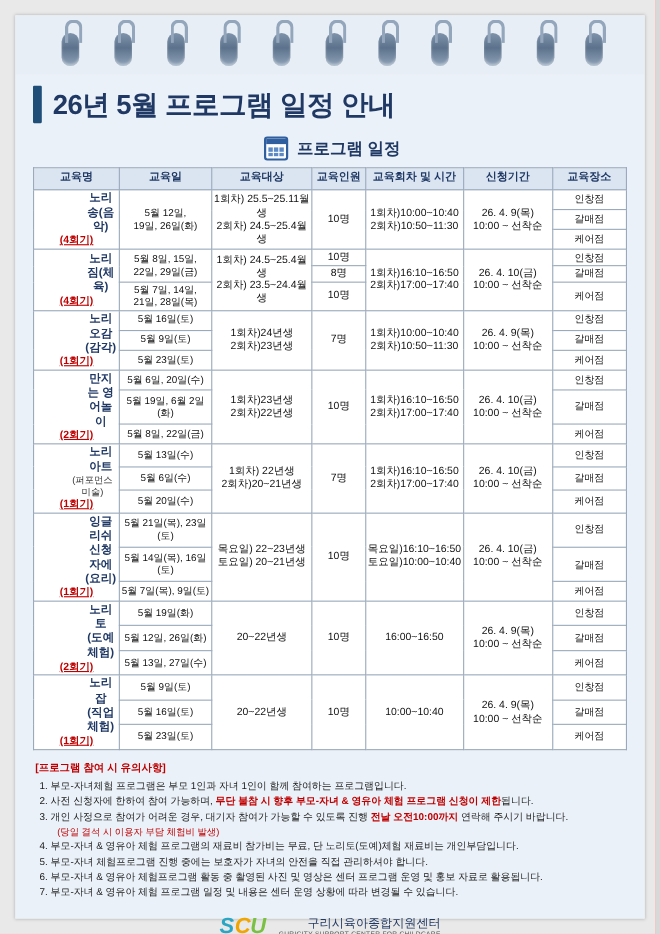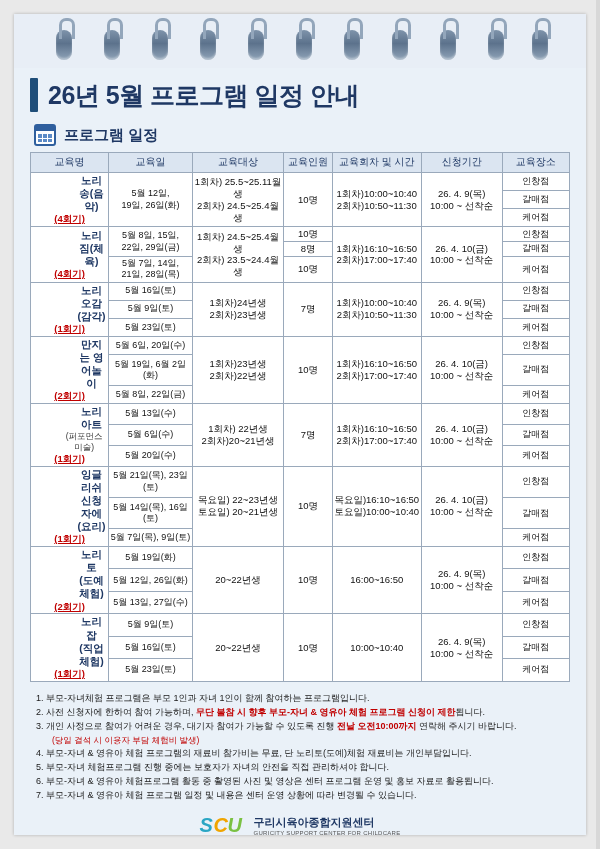--- a/index.html
+++ b/index.html
@@ -60,20 +60,21 @@
     font-size:25px;font-weight:bold;color:#1f3864;letter-spacing:-0.5px;
   }
   .subtitle{
     margin: 8px 0 0 18px;
     font-size:11.5px;font-weight:bold;color:#1f3864;
   }
   
   .section-head{
     display:flex;align-items:center;gap:8px;
     margin:12px 0 6px 4px;
+    justify-content:center;
   }
   .cal-icon{
     width:22px;height:22px;border:2px solid #2f5f9e;border-radius:3px;
     background:#fff;position:relative;
   }
   .cal-icon::before{
     content:"";position:absolute;left:0;top:0;right:0;height:5px;background:#2f5f9e;
   }
   .cal-icon .dots{
     position:absolute;left:2px;top:8px;right:2px;bottom:2px;
@@ -93,21 +94,21 @@
   table.sched th, table.sched td{
     border:1px solid #9aa9bb;
     text-align:center;
     vertical-align:middle;
     padding:1px 1px;
     line-height:1.25;
   }
   table.sched thead th{
     background:#dbe5f1;
     color:#1f3864;
-    font-weight:normal;
+    font-weight:bold;
     font-size:10px;
     height:20px;
   }
   .prog-name{font-weight:bold;color:#1f3864;font-size:10.5px;margin-left:44px;}
   .prog-sub{font-size:8.5px;color:#333;font-weight:normal;padding-left:29px;}
   .prog-round{color:#c00000;font-weight:bold;font-size:9.5px;text-decoration:underline;}
   .date-cell{font-size:9px;}
   .place{font-size:9px;}
   
   .notes{
@@ -126,21 +127,21 @@
   .footer{
     margin-top:10px;
     display:flex;align-items:center;justify-content:center;gap:8px;
   }
   .logo{
     width:46px;height:26px;position:relative;
   }
   .logo .s{position:absolute;left:0;top:2px;font-size:20px;font-weight:bold;color:#2aa6c4;font-style:italic;}
   .logo .c{position:absolute;left:14px;top:2px;font-size:20px;font-weight:bold;color:#f0a500;font-style:italic;}
   .logo .u{position:absolute;left:28px;top:2px;font-size:20px;font-weight:bold;color:#7ac143;font-style:italic;}
-  .footer-txt b{display:block;font-size:11px;color:#1f3864;font-weight:bold;}
+  .footer-txt b{display:block;font-size:11px;color:#1f3864;font-weight:normal;text-align:right;}
   .footer-txt span{display:block;font-size:6px;color:#555;letter-spacing:.3px;}
 </style>
 </head>
 <body>
 
 <div class="page">
   <div class="sheet">
 
     <div class="rings">
       <div class="ring" style="left:42px"></div>
@@ -437,20 +438,21 @@
           </tr>
           <tr>
             <td class="date-cell">5월 23일(토)</td>
             <td class="place">케어점</td>
           </tr>
 
         </tbody>
       </table>
 
       <div class="notes">
+        <div class="nhead">[프로그램 참여 시 유의사항]</div>
         <ol>
           <li>부모-자녀체험 프로그램은 부모 1인과 자녀 1인이 함께 참여하는 프로그램입니다.</li>
           <li>
             <span>사전 신청자에 한하여 참여 가능하며, </span><span class="red">무단 불참 시 향후 부모-자녀 &amp; 영유아 체험 프로그램 신청이 제한</span><span>됩니다.</span>
           </li>
           <li>
             <span>개인 사정으로 참여가 어려운 경우, 대기자 참여가 가능할 수 있도록 진행 </span><span class="red">전날 오전10:00까지</span><span>  연락해 주시기 바랍니다.</span>
             <span class="sub-note">(당일 결석 시 이용자 부담 체험비 발생)</span>
           </li>
           <li>부모-자녀 &amp; 영유아 체험 프로그램의 재료비 참가비는 무료, 단 노리토(도예)체험  재료비는 개인부담입니다.</li>

